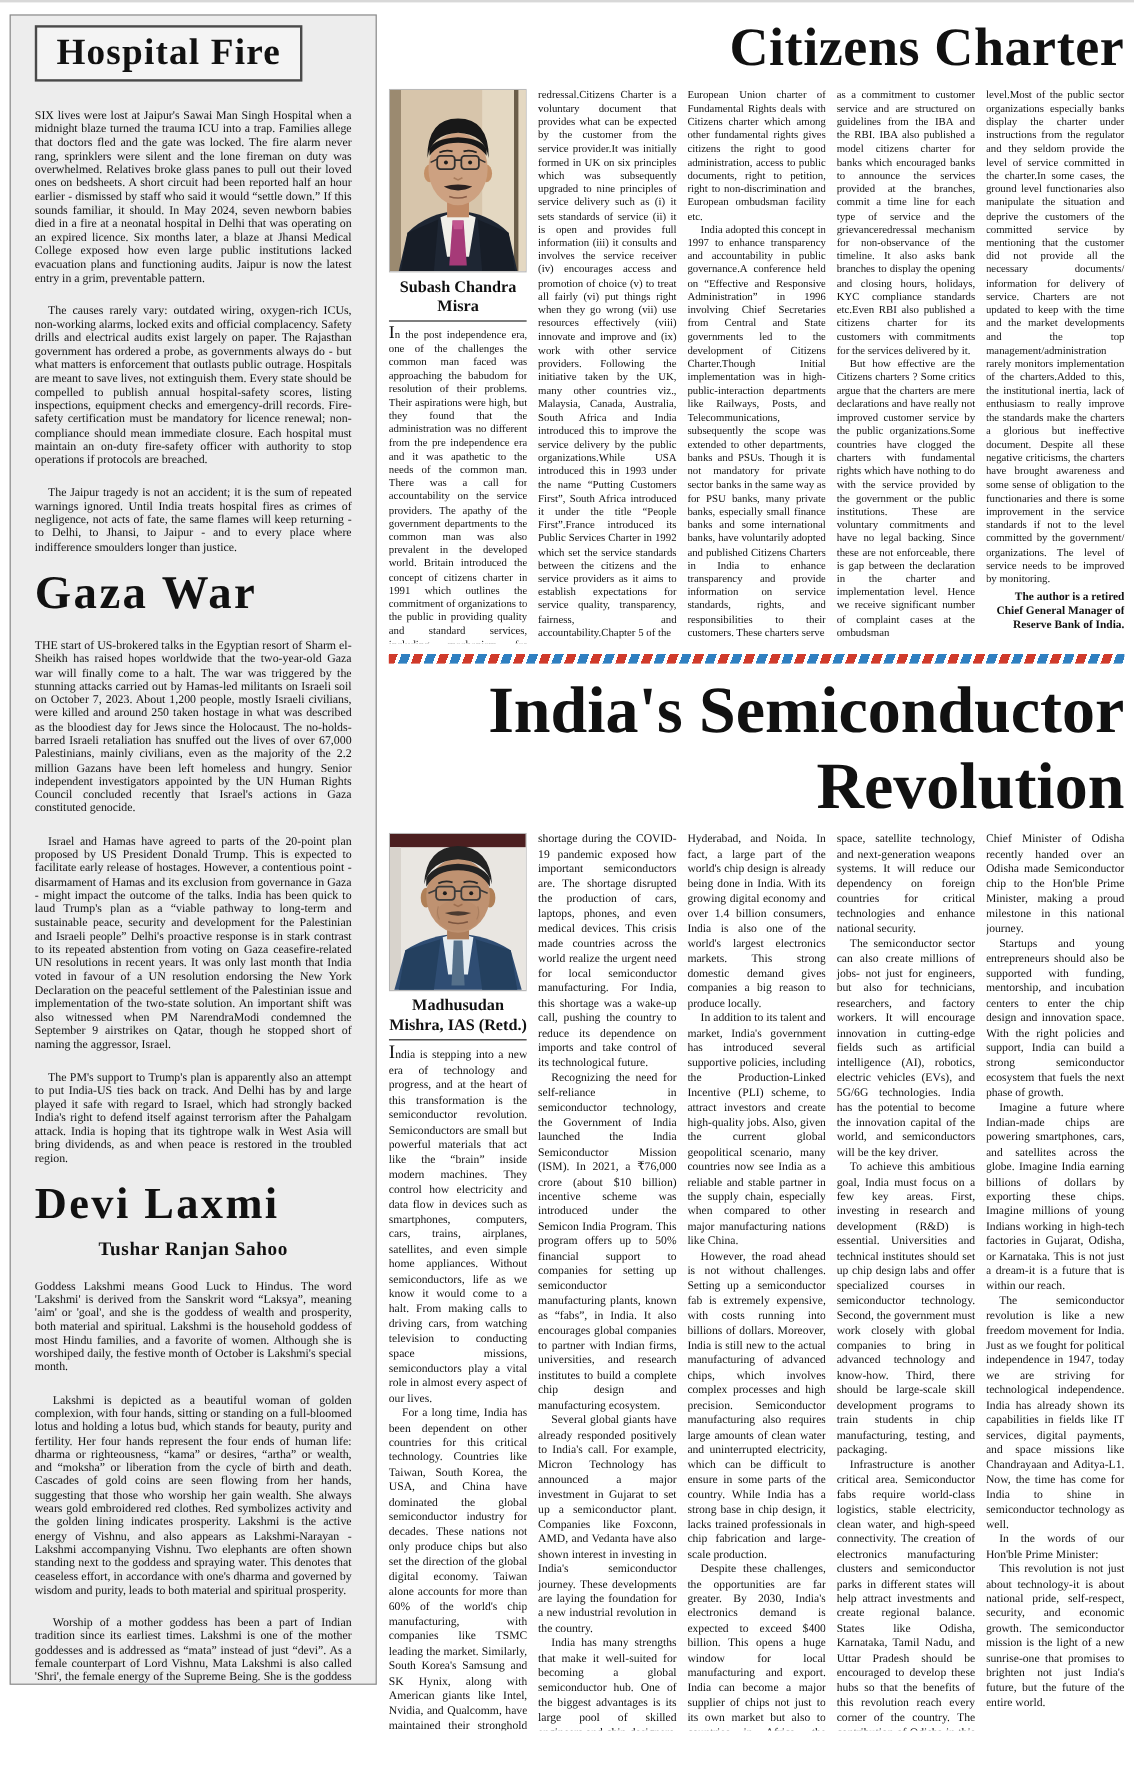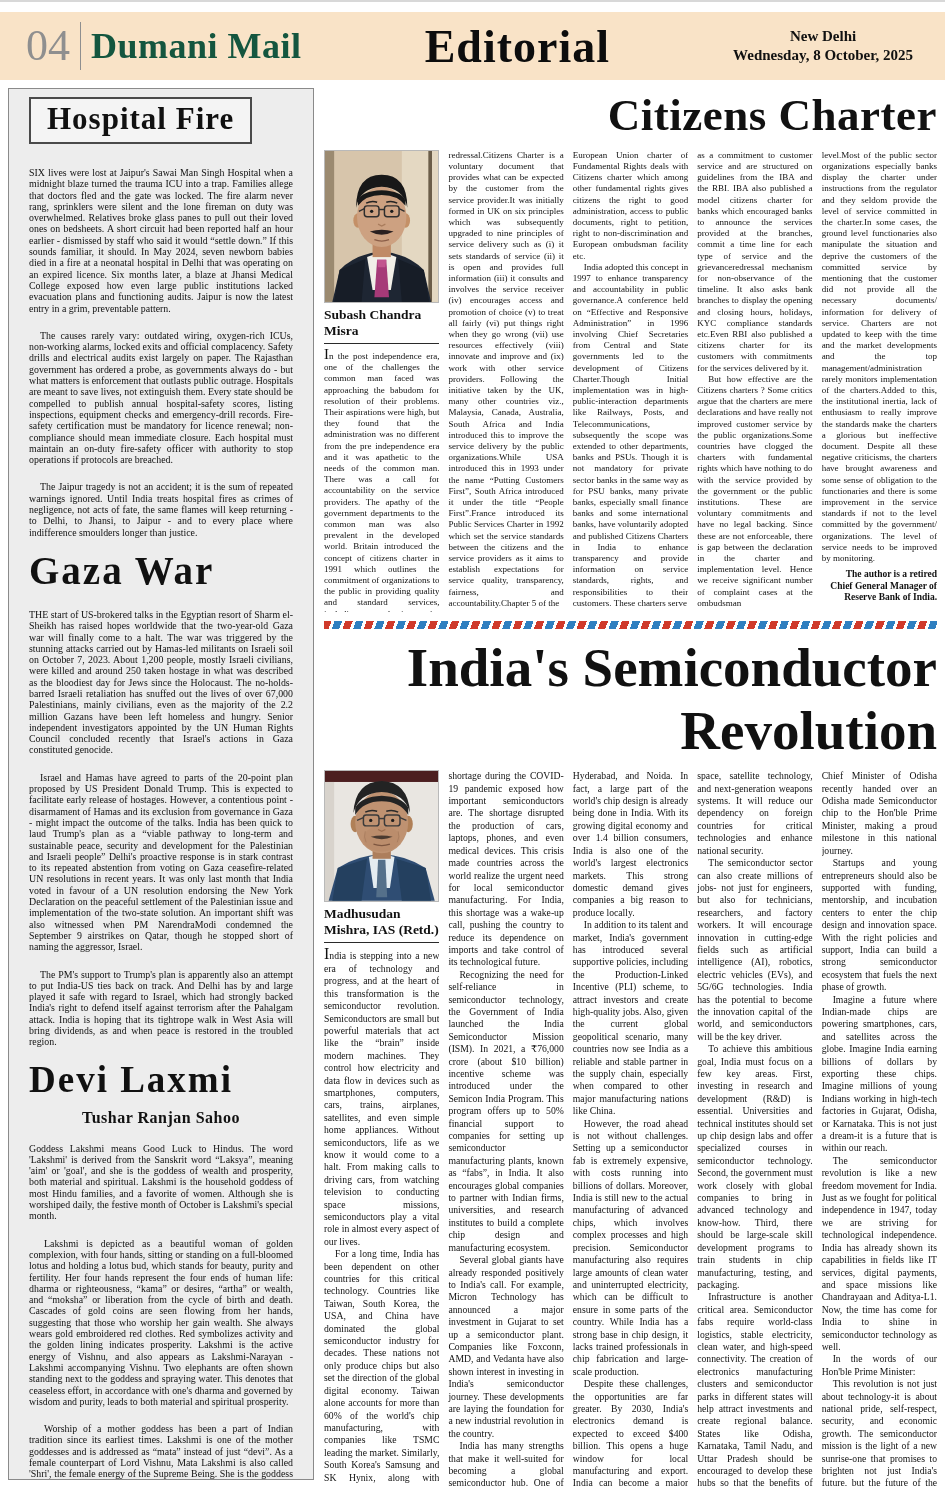--- a/index.html
+++ b/index.html
@@ -45,47 +45,33 @@
   .col{flex:1; min-width:0; overflow:hidden;}
   .cc-cols{height:462px;}
   .semi-cols{height:748px;}
   .cc-cols .paras p{font-size:9px; line-height:11.2px; text-align:justify;}
   .semi-cols .paras p{font-size:9.7px; line-height:12.4px; text-align:justify;}
   .paras p + p{text-indent:11px;}
   [data-lead] p:first-child::first-letter{font-size:1.65em; line-height:.8; font-weight:500;}
 
   .photo-wrap{width:100%; margin-bottom:3px;}
   .photo-wrap svg{display:block; width:100%; height:auto; border:1px solid #b9b9b9;}
-  .photo-caption{font-size:13.5px; font-weight:700; line-height:1.2; border-bottom:1px solid #2a2a2a; padding:1px 0 4px; margin-bottom:5px;}
+  .photo-caption{font-size:13.5px; font-weight:700; text-align:center; line-height:1.2; border-bottom:1px solid #2a2a2a; padding:1px 0 4px; margin-bottom:5px;}
   .author-note{font-size:9.5px; font-weight:700; text-align:right; line-height:11.5px; margin-top:5px;}
 
   .stripe-divider{height:8px; margin:9px 0 7px;
     background:repeating-linear-gradient(110deg,
       var(--divider-red) 0 7px, #ffffff 7px 10px,
       var(--divider-blue) 10px 17px, #ffffff 17px 20px);}
 </style>
 </head>
 <body>
 
 <div class="page">
 
-  <div class="masthead-bar">
-    <div class="mh-left">
-      <span class="page-num">04</span>
-      <span class="mh-sep"></span>
-      <span class="masthead">Dumani Mail</span>
-    </div>
-    <div class="mh-center">
-      <span class="section-title">Editorial</span>
-    </div>
-    <div class="mh-right">
-      <div class="mh-city">New Delhi</div>
-      <div class="mh-date">Wednesday, 8 October, 2025</div>
-    </div>
-  </div>
 
   <div class="main">
 
     <div class="left-panel">
 
       <div class="lp-article">
         <div class="hf-headbox">
           <h2>Hospital Fire</h2>
         </div>
         <div class="lp-body paras">

